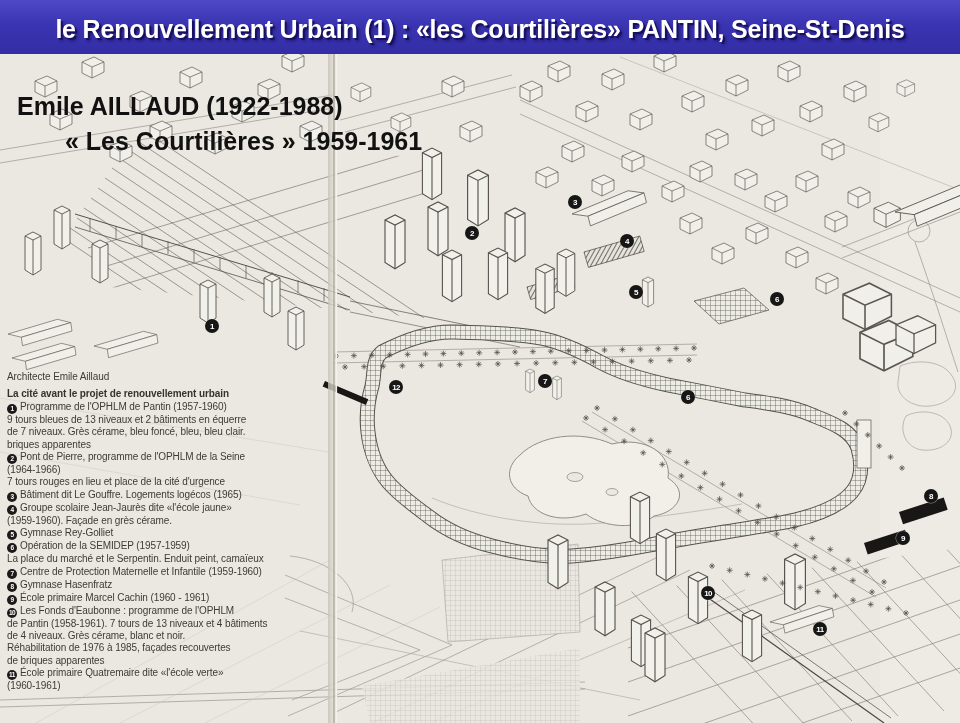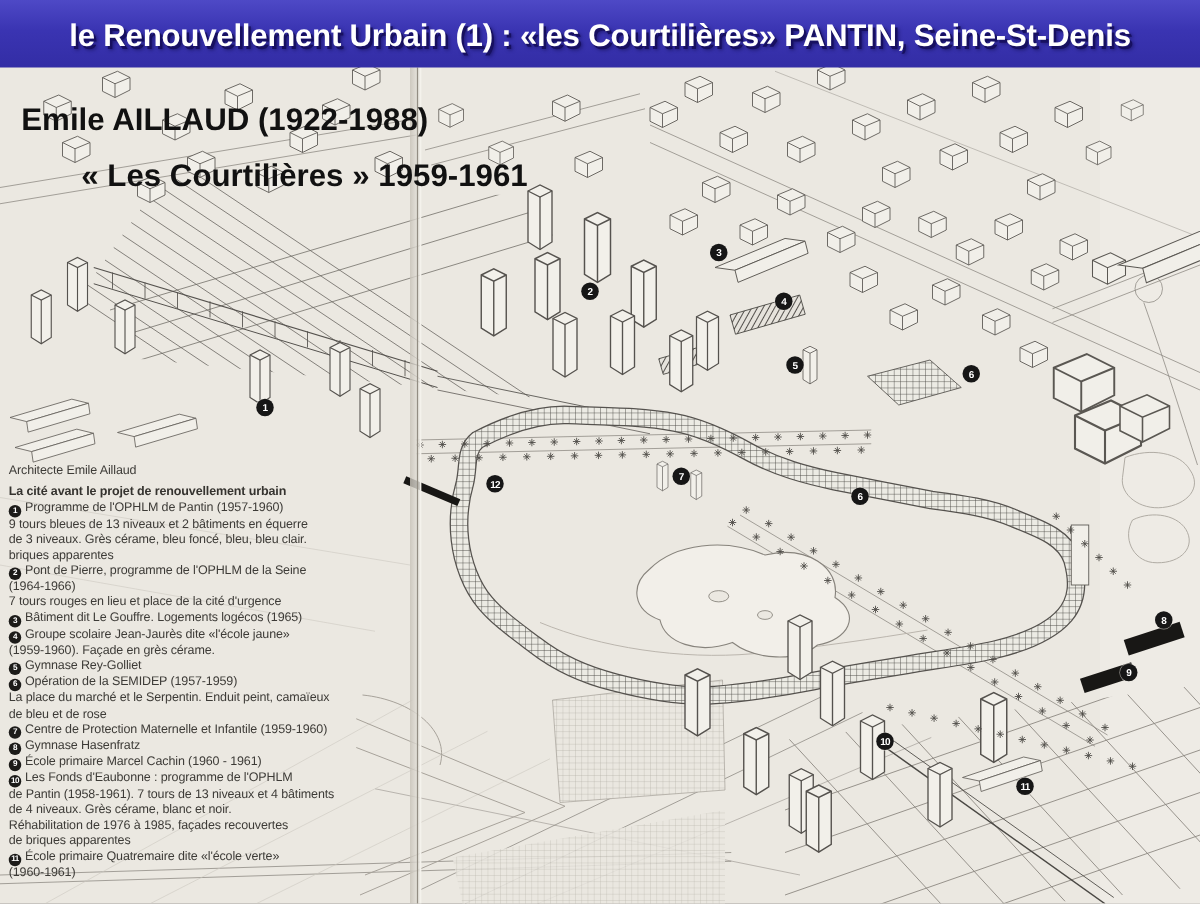--- a/index.html
+++ b/index.html
@@ -6,21 +6,21 @@
   .slide{position:relative;width:960px;height:723px;overflow:hidden;background:#ebe8e1;
          font-family:"Liberation Sans",sans-serif;}
   svg.draw{position:absolute;left:0;top:0;z-index:1;}
   .banner{position:absolute;left:0;top:0;width:960px;height:54px;z-index:4;
           background:linear-gradient(180deg,#4e49c6 0%,#3a34b2 45%,#332da5 100%);
           display:flex;align-items:center;justify-content:center;text-align:center;}
   .banner-title{color:#ffffff;font-size:25px;font-weight:bold;white-space:nowrap;
           letter-spacing:-0.2px;padding-top:4px;
           text-shadow:2px 2px 0 #171060,3px 3px 3px rgba(10,5,60,.5);}
   .subtitle{position:absolute;left:17px;font-size:25px;font-weight:bold;color:#111;z-index:5;white-space:nowrap;}
-  .subtitle.l1{top:82px;}
+  .subtitle.l1{top:92px;}
   .subtitle.l2{top:127px;margin-left:48px;}
   #legend{position:absolute;left:7px;top:371px;width:308px;z-index:5;
           color:#3d3b37;font-size:10px;line-height:12.4px;letter-spacing:-0.1px;}
   .lg-title{font-weight:bold;color:#35332f;}
   .lg-sub{margin-bottom:5px;}
   .lg-line{white-space:nowrap;}
   .lg-bullet{display:inline-block;width:10px;height:10px;border-radius:50%;background:#1c1b19;
           color:#fff;font-size:6.5px;font-weight:bold;text-align:center;line-height:10px;
           margin-right:3px;vertical-align:-1px;letter-spacing:-0.5px;}
   #markers{position:absolute;left:0;top:0;width:960px;height:723px;z-index:6;pointer-events:none;}
@@ -419,32 +419,31 @@
 
   <div class="subtitle l1">Emile AILLAUD (1922-1988)</div>
   <div class="subtitle l2">« Les Courtilières » 1959-1961</div>
 
   <div id="legend">
     <div class="lg-line lg-sub">Architecte Emile Aillaud</div>
     <div class="lg-line lg-title">La cité avant le projet de renouvellement urbain</div>
     <div id="legend-items">
         <div class="lg-line"><span class="lg-bullet">1</span>Programme de l'OPHLM de Pantin (1957-1960)</div>
         <div class="lg-line">9 tours bleues de 13 niveaux et 2 bâtiments en équerre</div>
-        <div class="lg-line">de 3 niveaux. Grès cérame, bleu foncé, bleu, bleu clair.</div>
+        <div class="lg-line">de 7 niveaux. Grès cérame, bleu foncé, bleu, bleu clair.</div>
         <div class="lg-line">briques apparentes</div>
         <div class="lg-line"><span class="lg-bullet">2</span>Pont de Pierre, programme de l'OPHLM de la Seine</div>
         <div class="lg-line">(1964-1966)</div>
         <div class="lg-line">7 tours rouges en lieu et place de la cité d'urgence</div>
         <div class="lg-line"><span class="lg-bullet">3</span>Bâtiment dit Le Gouffre. Logements logécos (1965)</div>
         <div class="lg-line"><span class="lg-bullet">4</span>Groupe scolaire Jean-Jaurès dite «l'école jaune»</div>
         <div class="lg-line">(1959-1960). Façade en grès cérame.</div>
         <div class="lg-line"><span class="lg-bullet">5</span>Gymnase Rey-Golliet</div>
         <div class="lg-line"><span class="lg-bullet">6</span>Opération de la SEMIDEP (1957-1959)</div>
         <div class="lg-line">La place du marché et le Serpentin. Enduit peint, camaïeux</div>
-        <div class="lg-line">de bleu et de rose</div>
         <div class="lg-line"><span class="lg-bullet">7</span>Centre de Protection Maternelle et Infantile (1959-1960)</div>
         <div class="lg-line"><span class="lg-bullet">8</span>Gymnase Hasenfratz</div>
         <div class="lg-line"><span class="lg-bullet">9</span>École primaire Marcel Cachin (1960 - 1961)</div>
         <div class="lg-line"><span class="lg-bullet">10</span>Les Fonds d'Eaubonne : programme de l'OPHLM</div>
         <div class="lg-line">de Pantin (1958-1961). 7 tours de 13 niveaux et 4 bâtiments</div>
         <div class="lg-line">de 4 niveaux. Grès cérame, blanc et noir.</div>
         <div class="lg-line">Réhabilitation de 1976 à 1985, façades recouvertes</div>
         <div class="lg-line">de briques apparentes</div>
         <div class="lg-line"><span class="lg-bullet">11</span>École primaire Quatremaire dite «l'école verte»</div>
         <div class="lg-line">(1960-1961)</div>

